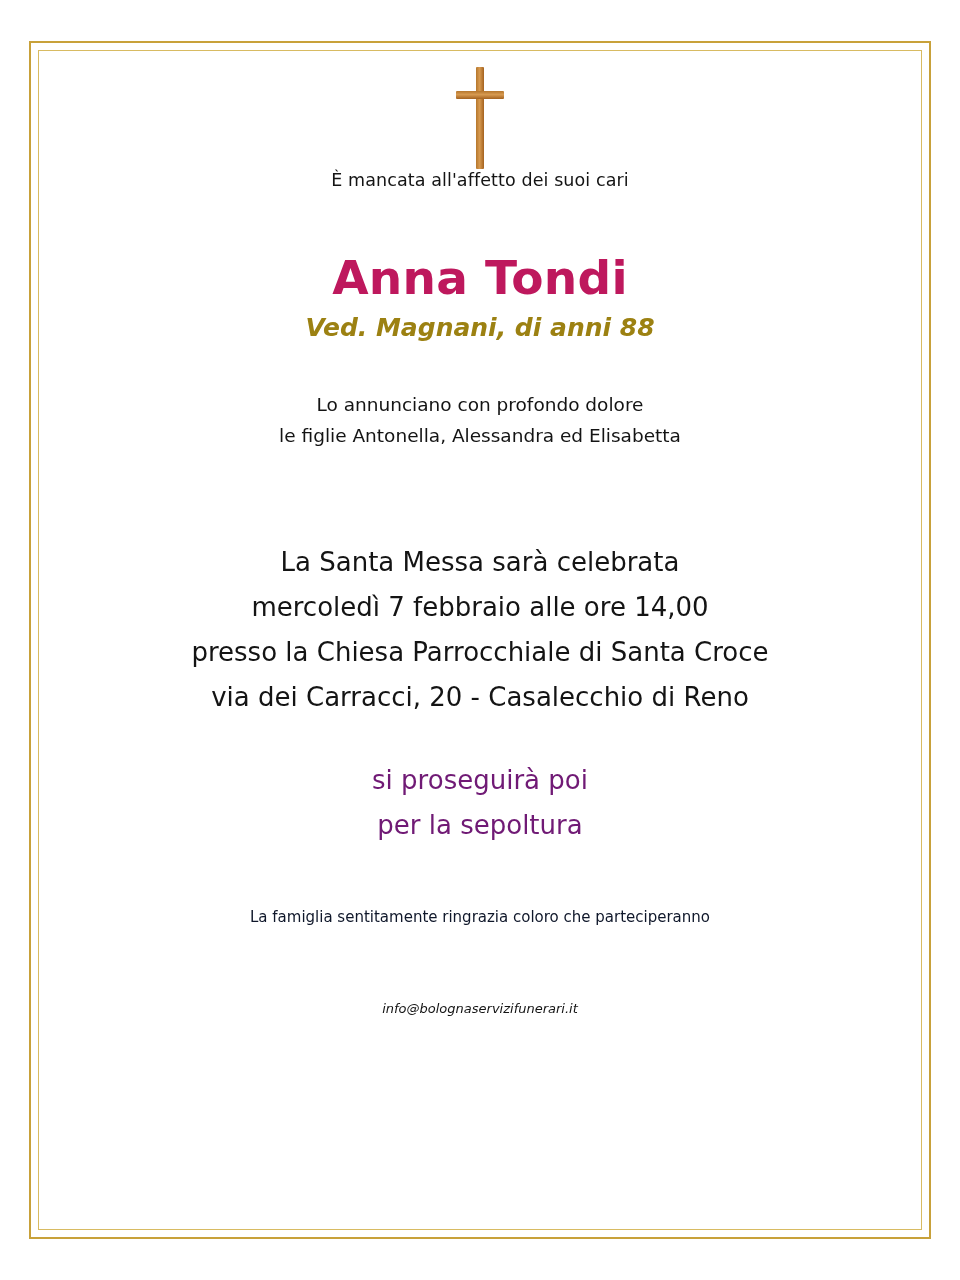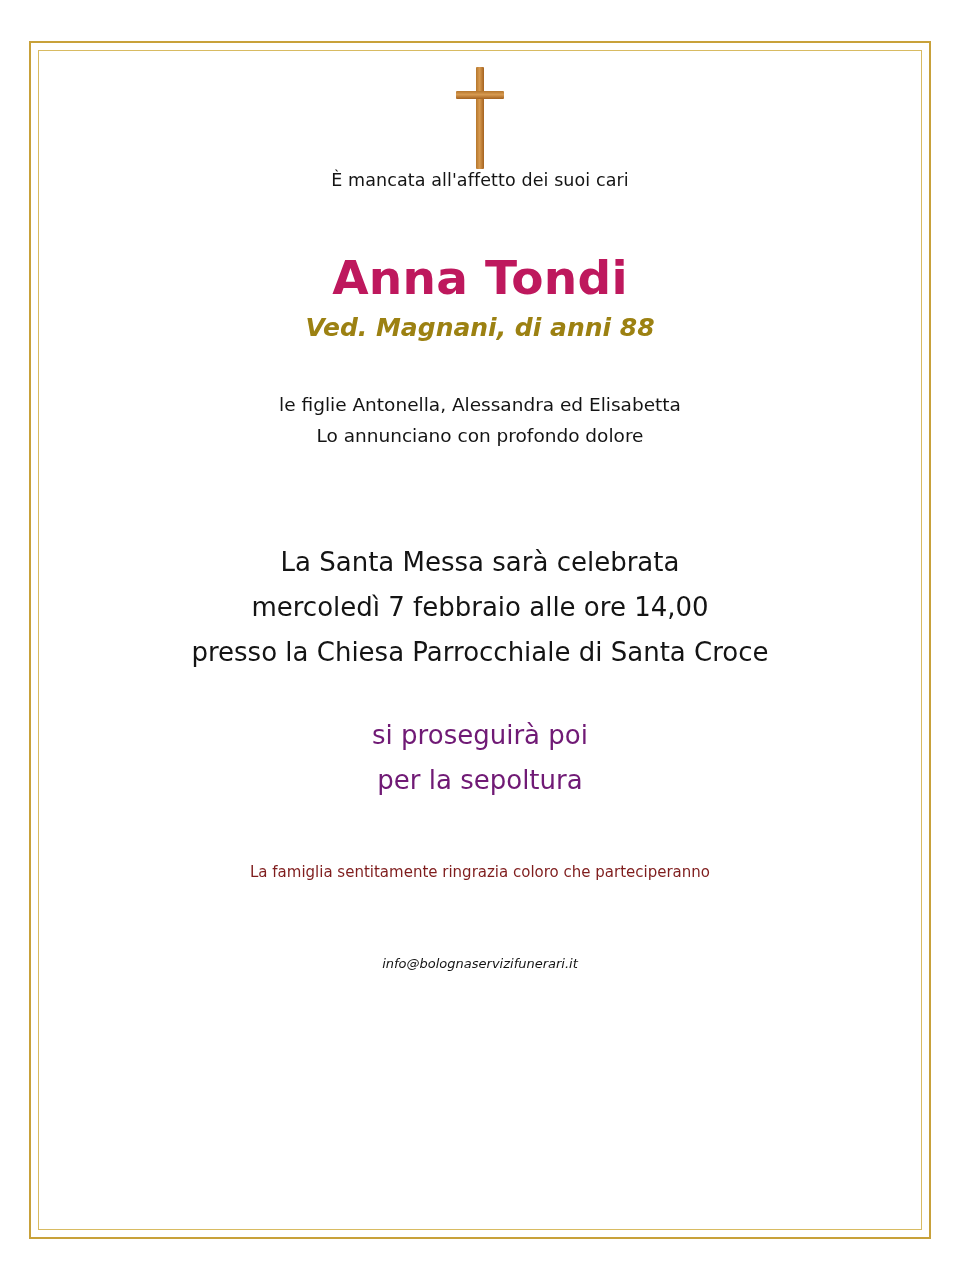--- a/index.html
+++ b/index.html
@@ -116,21 +116,21 @@
   .burial {
     font-size: 26px;
     line-height: 45px;
     margin-top: 38px;
     color: #701a75;
   }
 
   .thanks {
     font-size: 15px;
     margin-top: 60px;
-    color: #7f1d1d;
+    color: #0f172a;
   }
 
   .footer {
     font-size: 13px;
     font-style: italic;
     line-height: 21px;
     margin-top: 72px;
     color: #141414;
   }
   .footer b { font-weight: bold; }
@@ -151,28 +151,29 @@
       <div class="cross-v"></div>
       <div class="cross-h"></div>
     </div>
 
     <div class="intro">È mancata all'affetto dei suoi cari</div>
 
     <div class="name">Anna Tondi</div>
     <div class="subname">Ved. Magnani, di anni 88</div>
 
     <div class="announce">
+      <span class="line">Lo annunciano con profondo dolore</span>
       <span class="line">le figlie Antonella, Alessandra ed Elisabetta</span>
-      <span class="line">Lo annunciano con profondo dolore</span>
     </div>
 
     <div class="service">
       <span class="line">La Santa Messa sarà celebrata</span>
       <span class="line">mercoledì 7 febbraio alle ore 14,00</span>
       <span class="line">presso la Chiesa Parrocchiale di Santa Croce</span>
+      <span class="line">via dei Carracci, 20 - Casalecchio di Reno</span>
     </div>
 
     <div class="burial">
       <span class="line">si proseguirà poi</span>
       <span class="line">per la sepoltura</span>
     </div>
 
     <div class="thanks">La famiglia sentitamente ringrazia coloro che parteciperanno</div>
 
     <div class="footer">

